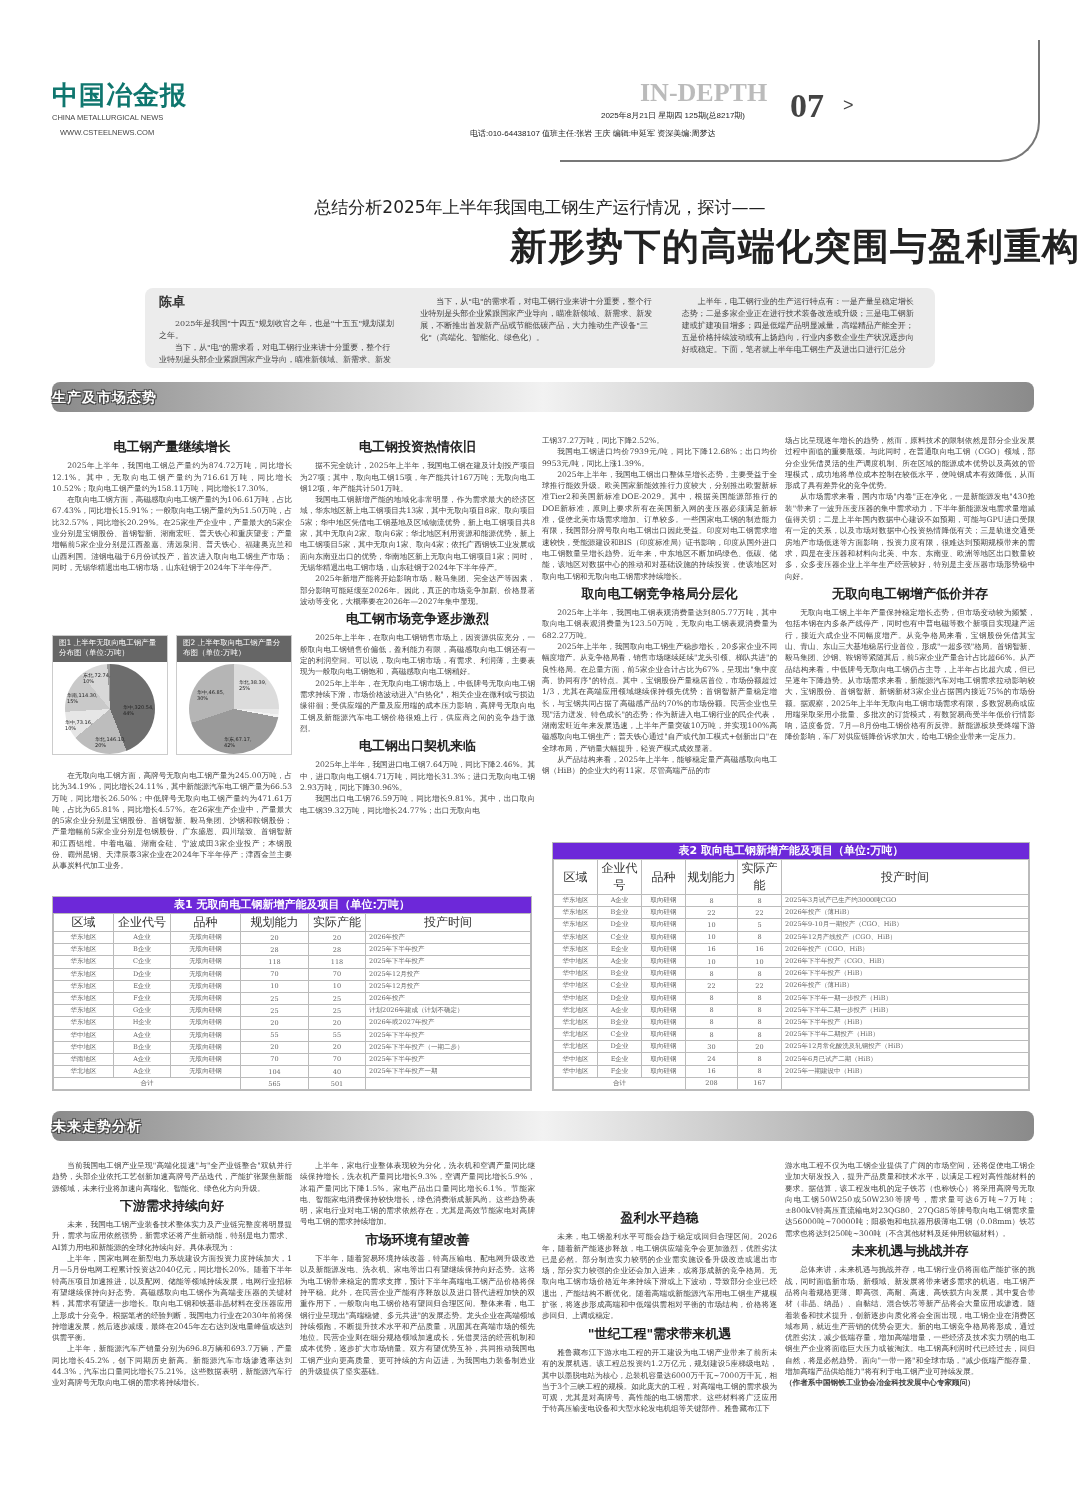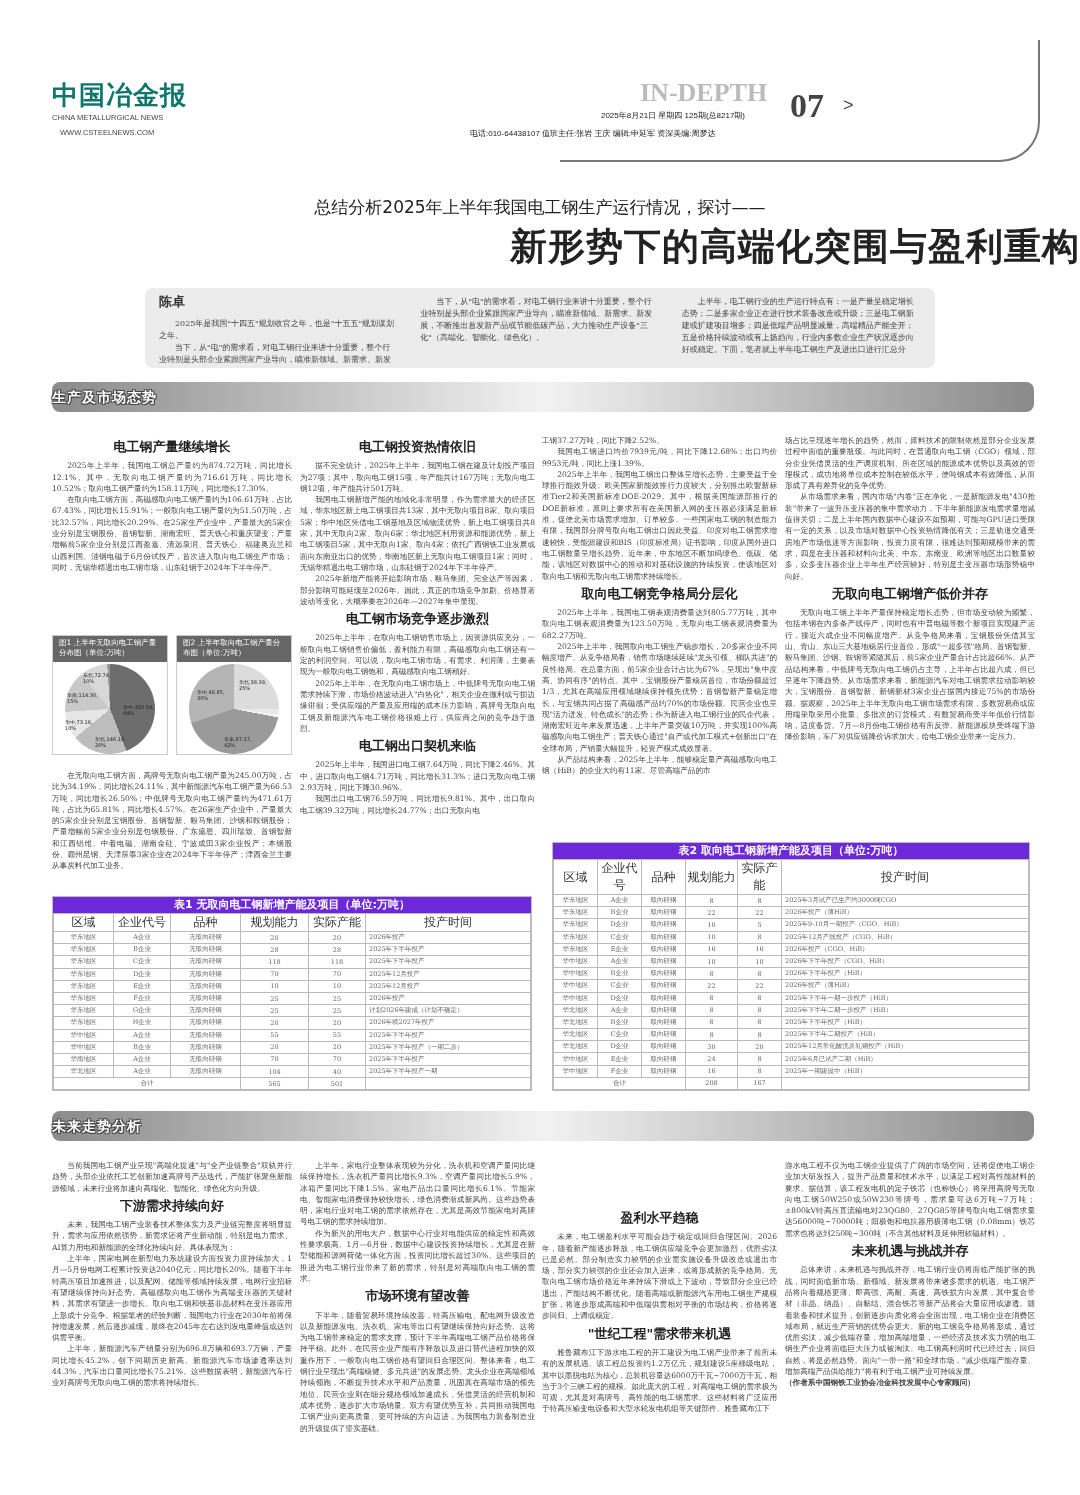--- a/index.html
+++ b/index.html
@@ -404,21 +404,20 @@
 
 <div class="col-text" style="left:52px;top:1160px;width:240px;height:330px">
   <p class="p">当前我国电工钢产业呈现"高端化提速"与"全产业链整合"双轨并行趋势，头部企业依托工艺创新加速高牌号产品迭代，产能扩张聚焦新能源领域，未来行业将加速向高端化、智能化、绿色化方向升级。</p>
   <div class="sub">下游需求持续向好</div>
   <p class="p">未来，我国电工钢产业装备技术整体实力及产业链完整度将明显提升，需求与应用依然强势，新需求还将产生新动能，特别是电力需求、AI算力用电和新能源的全球化持续向好。具体表现为：</p>
   <p class="p">上半年，国家电网在新型电力系统建设方面投资力度持续加大，1月—5月份电网工程累计投资达2040亿元，同比增长20%。随着下半年特高压项目加速推进，以及配网、储能等领域持续发展，电网行业招标有望继续保持向好态势。高磁感取向电工钢作为高端变压器的关键材料，其需求有望进一步增长。取向电工钢和铁基非晶材料在变压器应用上形成十分竞争。根据笔者的经验判断，我国电力行业在2030年前将保持增速发展，然后逐步减缓，最终在2045年左右达到发电量峰值或达到供需平衡。</p>
   <p class="p">上半年，新能源汽车产销量分别为696.8万辆和693.7万辆，产量同比增长45.2%，创下同期历史新高。新能源汽车市场渗透率达到44.3%，汽车出口量同比增长75.21%。这些数据表明，新能源汽车行业对高牌号无取向电工钢的需求将持续增长。</p>
 </div>
 <div class="col-text" style="left:300px;top:1160px;width:235px;height:330px">
   <p class="p">上半年，家电行业整体表现较为分化，洗衣机和空调产量同比继续保持增长，洗衣机产量同比增长9.3%，空调产量同比增长5.9%，冰箱产量同比下降1.5%。家电产品出口量同比增长6.1%。节能家电、智能家电消费保持较快增长，绿色消费渐成新风尚。这些趋势表明，家电行业对电工钢的需求依然存在，尤其是高效节能家电对高牌号电工钢的需求持续增加。</p>
-  <p class="p">作为新兴的用电大户，数据中心行业对电能供应的稳定性和高效性要求极高。1月—6月份，数据中心建设投资持续增长，尤其是在新型储能和源网荷储一体化方面，投资同比增长超过30%。这些项目的推进为电工钢行业带来了新的需求，特别是对高端取向电工钢的需求。</p>
   <div class="sub">市场环境有望改善</div>
   <p class="p">下半年，随着贸易环境持续改善，特高压输电、配电网升级改造以及新能源发电、洗衣机、家电等出口有望继续保持向好态势。这将为电工钢带来稳定的需求支撑，预计下半年高端电工钢产品价格将保持平稳。此外，在民营企业产能有序释放以及进口替代进程加快的双重作用下，一般取向电工钢价格有望回归合理区间。整体来看，电工钢行业呈现出"高端稳健、多元共进"的发展态势。龙头企业在高端领域持续领跑，不断提升技术水平和产品质量，巩固其在高端市场的领先地位。民营企业则在细分规格领域加速成长，凭借灵活的经营机制和成本优势，逐步扩大市场销量。双方有望优势互补，共同推动我国电工钢产业向更高质量、更可持续的方向迈进，为我国电力装备制造业的升级提供了坚实基础。</p>
 </div>
 <div class="col-text" style="left:542px;top:1160px;width:235px;height:330px">
   <div class="sub" style="margin-top:52px">盈利水平趋稳</div>
   <p class="p">未来，电工钢盈利水平可能会趋于稳定或回归合理区间。2026年，随着新产能逐步释放，电工钢供应端竞争会更加激烈，优胜劣汰已是必然。部分制造实力较弱的企业需实施设备升级改造或退出市场，部分实力较强的企业还会加入进来，或将形成新的竞争格局。无取向电工钢市场价格近年来持续下滑或上下波动，导致部分企业已经退出，产能结构不断优化。随着高端或新能源汽车用电工钢生产规模扩张，将逐步形成高端和中低端供需相对平衡的市场结构，价格将逐步回归、上调或稳定。</p>
   <div class="sub">"世纪工程"需求带来机遇</div>
   <p class="p">雅鲁藏布江下游水电工程的开工建设为电工钢产业带来了前所未有的发展机遇。该工程总投资约1.2万亿元，规划建设5座梯级电站，其中以墨脱电站为核心，总装机容量达6000万千瓦~7000万千瓦，相当于3个三峡工程的规模。如此庞大的工程，对高端电工钢的需求极为可观，尤其是对高牌号、高性能的电工钢需求。这些材料将广泛应用于特高压输变电设备和大型水轮发电机组等关键部件。雅鲁藏布江下</p>
 </div>
 <div class="col-text" style="left:785px;top:1160px;width:250px;height:330px">

